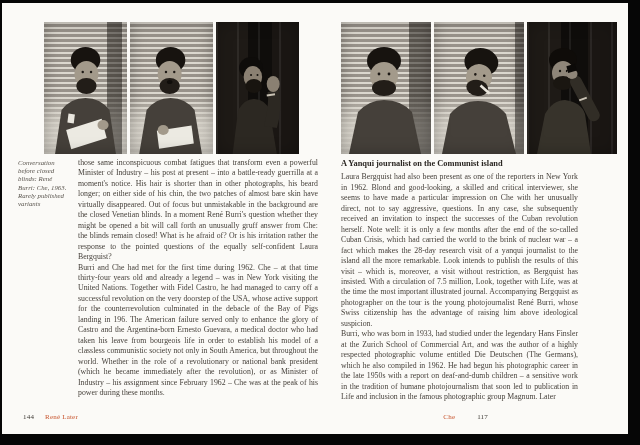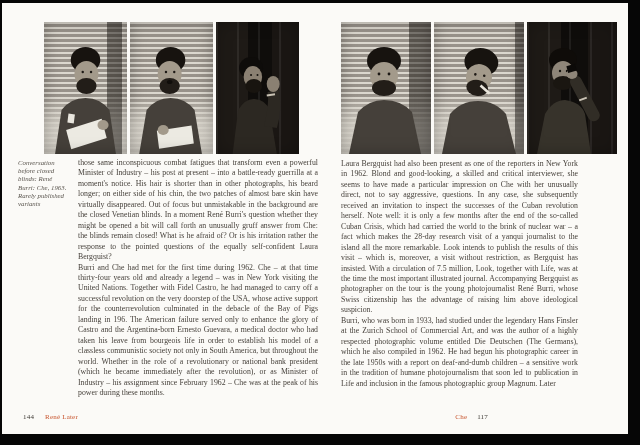--- a/index.html
+++ b/index.html
@@ -53,21 +53,21 @@
   .col-right{left:341px;top:159px;width:237px;}
   .col-right h2{margin:0 0 3px 0;font-size:8.4px;line-height:10.45px;
     color:#2b2723;font-weight:bold;text-align:left;}
   
   .footer{position:absolute;top:413px;font-size:7px;letter-spacing:.2px;}
   .footer .pagenum{color:#3c3833;}
   .footer .running{color:var(--accent);}
   .footer-left{left:23px;}
   .footer-left .running{margin-left:9px;}
   .footer-right{right:24px;}
-  .footer-right .pagenum{margin-left:8px;}
+  .footer-right .pagenum{margin-left:20px;}
 </style>
 </head>
 <body>
 
 <div class="stage">
   <div class="spread"></div>
 
   <div class="photo light ph1" aria-label="Che Guevara seated with papers, looking right, venetian blinds behind">
     <svg viewBox="0 0 90 132" preserveAspectRatio="none">
       <ellipse cx="45" cy="38" rx="16" ry="13" fill="#17130f"></ellipse>
@@ -151,20 +151,21 @@
   </div>
 
   <div class="caption">Conversation before closed blinds: René Burri: Che, 1963. Rarely published variants</div>
 
   <div class="col col-left">
     <p>those same inconspicuous combat fatigues that transform even a powerful Minister of Industry – his post at present – into a battle-ready guerrilla at a moment's notice. His hair is shorter than in other photographs, his beard longer; on either side of his chin, the two patches of almost bare skin have virtually disappeared. Out of focus but unmistakable in the background are the closed Venetian blinds. In a moment René Burri's question whether they might be opened a bit will call forth an unusually gruff answer from Che: the blinds remain closed! What is he afraid of? Or is his irritation rather the response to the pointed questions of the equally self-confident Laura Bergquist?</p>
     <p>Burri and Che had met for the first time during 1962. Che – at that time thirty-four years old and already a legend – was in New York visiting the United Nations. Together with Fidel Castro, he had managed to carry off a successful revolution on the very doorstep of the USA, whose active support for the counterrevolution culminated in the debacle of the Bay of Pigs landing in 196. The American failure served only to enhance the glory of Castro and the Argentina-born Ernesto Guevara, a medical doctor who had taken his leave from bourgeois life in order to establish his model of a classless communistic society not only in South America, but throughout the world. Whether in the role of a revolutionary or national bank president (which he became immediately after the revolution), or as Minister of Industry – his assignment since February 1962 – Che was at the peak of his power during these months.</p>
   </div>
 
   <div class="col col-right">
+    <h2>A Yanqui journalist on the Communist island</h2>
     <p>Laura Bergquist had also been present as one of the reporters in New York in 1962. Blond and good-looking, a skilled and critical interviewer, she seems to have made a particular impression on Che with her unusually direct, not to say aggressive, questions. In any case, she subsequently received an invitation to inspect the successes of the Cuban revolution herself. Note well: it is only a few months after the end of the so-called Cuban Crisis, which had carried the world to the brink of nuclear war – a fact which makes the 28-day research visit of a yanqui journalist to the island all the more remarkable. Look intends to publish the results of this visit – which is, moreover, a visit without restriction, as Bergquist has insisted. With a circulation of 7.5 million, Look, together with Life, was at the time the most important illustrated journal. Accompanying Bergquist as photographer on the tour is the young photojournalist René Burri, whose Swiss citizenship has the advantage of raising him above ideological suspicion.</p>
     <p>Burri, who was born in 1933, had studied under the legendary Hans Finsler at the Zurich School of Commercial Art, and was the author of a highly respected photographic volume entitled Die Deutschen (The Germans), which he also compiled in 1962. He had begun his photographic career in the late 1950s with a report on deaf-and-dumb children – a sensitive work in the tradition of humane photojournalism that soon led to publication in Life and inclusion in the famous photographic group Magnum. Later</p>
   </div>
 
   <div class="footer footer-left">
     <span class="pagenum">144</span>
     <span class="running">René Later</span>
   </div>
   <div class="footer footer-right">
     <span class="running">Che</span>

